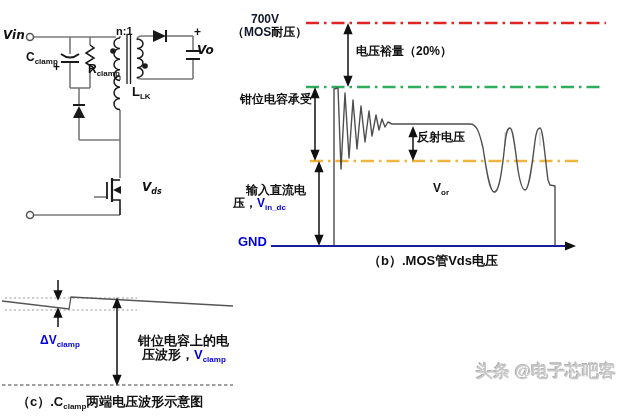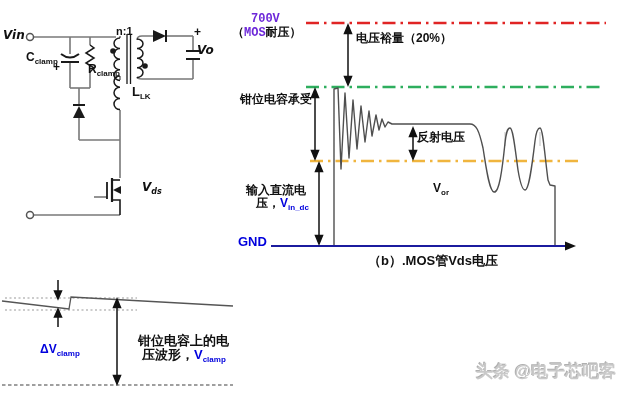--- a/index.html
+++ b/index.html
@@ -6,21 +6,21 @@
   .stage{position:relative;width:618px;height:418px;background:#ffffff;
          font-family:"Liberation Sans",sans-serif;overflow:hidden;}
   .stage svg{position:absolute;left:0;top:0;}
   .lbl{position:absolute;white-space:nowrap;color:#111;font-weight:bold;
        font-size:12px;line-height:1.1;}
   .lbl sub{font-size:8px;vertical-align:-3px;letter-spacing:0;text-align:center;}
   .sz13{font-size:13px;}
   .sz11{font-size:11px;}
   .it{font-style:italic;font-weight:bold;font-family:"DejaVu Sans",sans-serif;}
   .blue{color:#0000dd;}
-  .red{color:#6d28d9;font-family:Liberation Mono, monospace;}
+  .red{color:#0f172a;}
   .blk{color:#111;}
   .wm{position:absolute;left:476px;top:360px;font-size:17px;font-weight:bold;
       color:#c9c9c9;text-shadow:1px 1px 0 #ffffff,-1px -1px 0 #b0b0b0;
       white-space:nowrap;}
 </style>
 </head>
 <body>
 
 <div class="stage">
 
@@ -172,32 +172,33 @@
   <div class="lbl" style="left:26px;top:51px;"><span>C</span><sub>clamp</sub></div>
   <div class="lbl" style="left:53px;top:61px;"><span>+</span></div>
   <div class="lbl" style="left:88px;top:63px;"><span>R</span><sub>clamp</sub></div>
   <div class="lbl sz13" style="left:132px;top:85px;"><span>L</span><sub>LK</sub></div>
   <div class="lbl" style="left:194px;top:26px;"><span>+</span></div>
   <div class="lbl it" style="left:197px;top:44px;"><span>Vo</span></div>
   <div class="lbl it" style="left:142px;top:181px;"><span>V</span><sub>ds</sub></div>
 
   <div class="lbl red" style="left:251px;top:13px;"><span>700V</span></div>
   <div class="lbl" style="left:232px;top:26px;"><span class="blk">（</span><span class="red">MOS</span><span class="blk">耐压）</span></div>
-  <div class="lbl" style="left:356px;top:32px;text-align:center;"><span>电压裕量（20%）</span></div>
+  <div class="lbl" style="left:356px;top:45px;text-align:center;"><span>电压裕量（20%）</span></div>
 
   <div class="lbl" style="left:240px;top:93px;"><span>钳位电容承受</span></div>
 
   <div class="lbl" style="left:417px;top:131px;"><span>反射电压</span></div>
   <div class="lbl" style="left:433px;top:144px;margin-top:38px;"><span>V</span><sub>or</sub></div>
 
   <div class="lbl" style="left:246px;top:184px;"><span>输入直流电</span></div>
-  <div class="lbl" style="left:256px;top:197px;"><span>压，</span><span class="blue">V</span><sub class="blue">in_dc</sub></div>
+  <div class="lbl" style="left:233px;top:197px;"><span>压，</span><span class="blue">V</span><sub class="blue">in_dc</sub></div>
 
   <div class="lbl blue sz13" style="left:238px;top:235px;"><span>GND</span></div>
   <div class="lbl sz13" style="left:368px;top:254px;"><span>（b）.MOS管Vds电压</span></div>
 
-  <div class="lbl blue" style="left:40px;top:334px;margin-top:9px;"><span>ΔV</span><sub>clamp</sub></div>
+  <div class="lbl blue" style="left:40px;top:334px;"><span>ΔV</span><sub>clamp</sub></div>
   <div class="lbl sz13" style="left:142px;top:348px;"><span>压波形，</span><span class="blue">V</span><sub class="blue">clamp</sub></div>
   <div class="lbl sz13" style="left:138px;top:334px;"><span>钳位电容上的电</span></div>
+  <div class="lbl sz13" style="left:17px;top:395px;"><span>（c）.C</span><sub>clamp</sub><span>两端电压波形示意图</span></div>
 
   <div class="wm">头条 @电子芯吧客</div>
 
 </div>
 
 </body></html>

